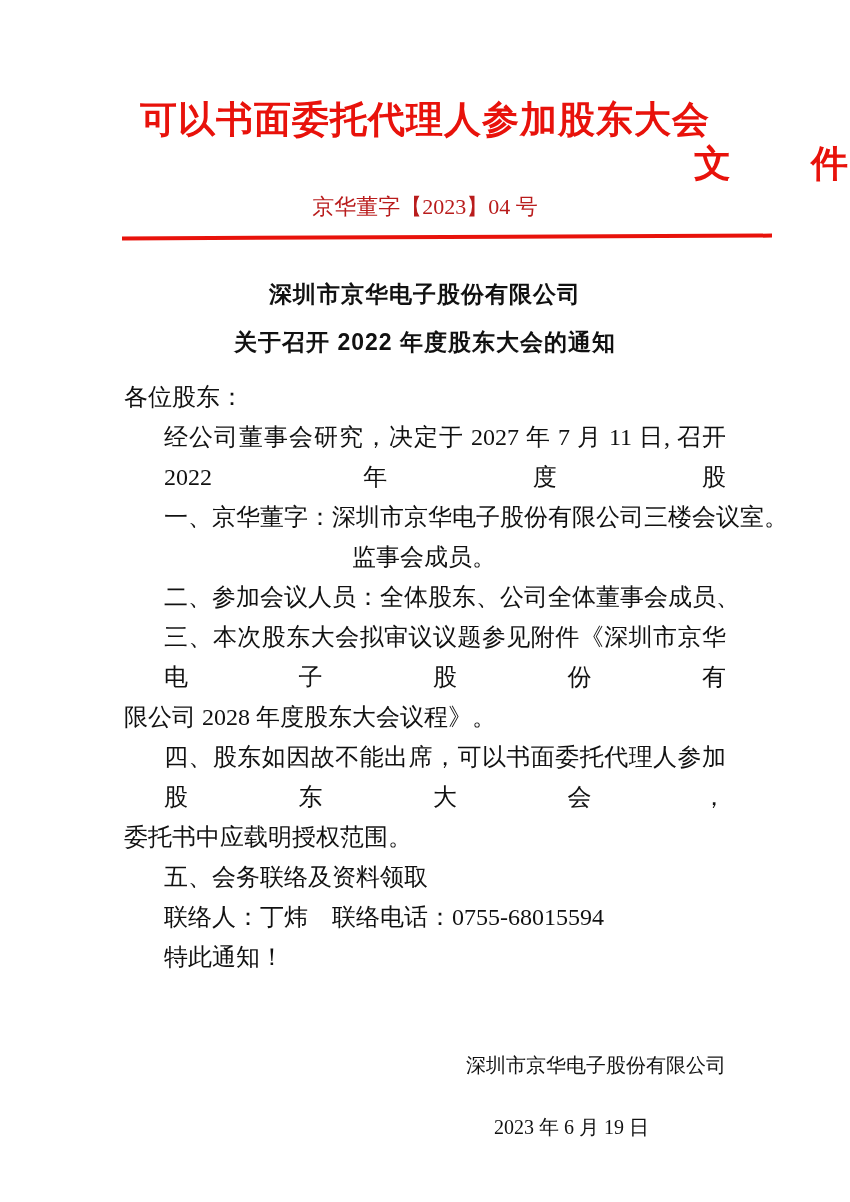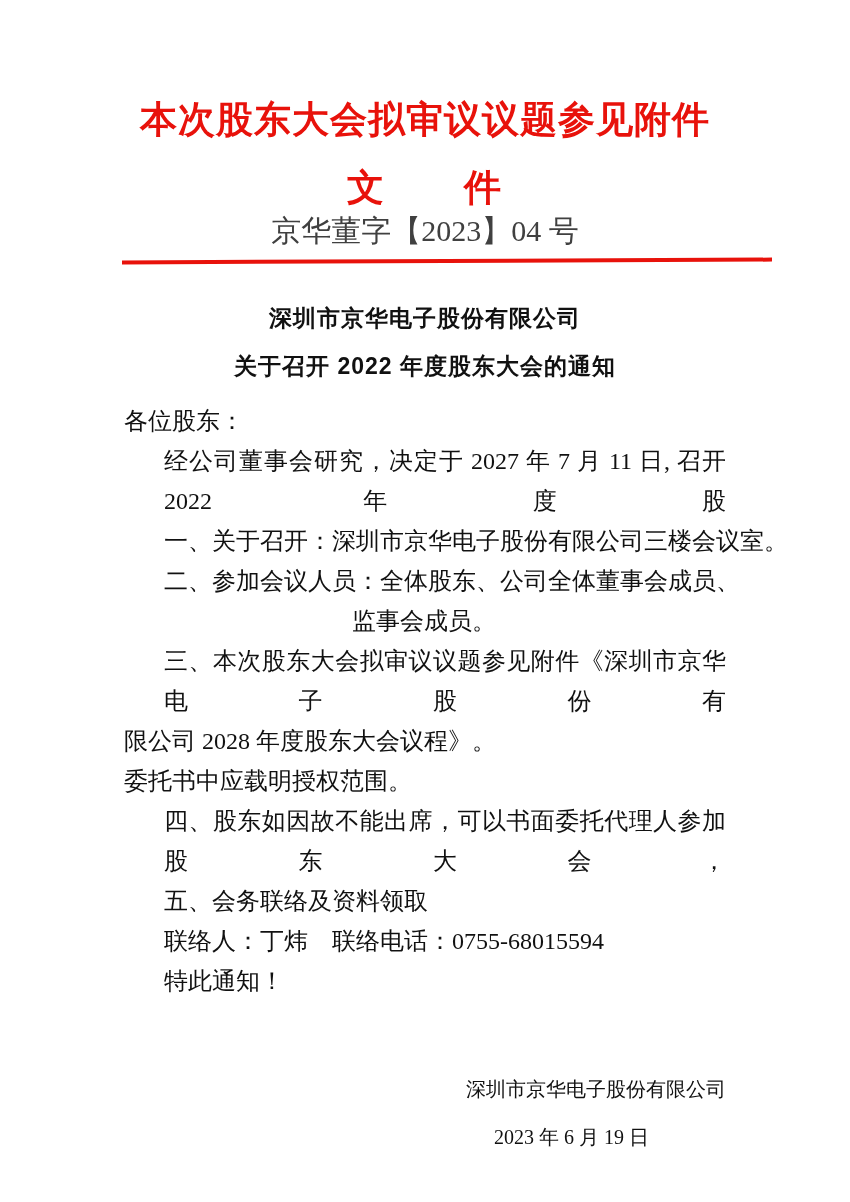--- a/index.html
+++ b/index.html
@@ -22,29 +22,30 @@
   .red-title {
     text-align: center;
     color: #e8120b;
     font-family: "Liberation Sans", "DejaVu Sans", sans-serif;
     font-weight: bold;
     font-size: 37px;
     line-height: 44px;
     letter-spacing: 1px;
   }
   .doc-word {
-    margin-top: 24px;
+    margin-top: 0;
     letter-spacing: 2px;
+    text-align: right;
   }
   .doc-number {
     margin-top: 6px;
     text-align: center;
-    font-size: 30px;
+    font-size: 22px;
     line-height: 30px;
-    color: #404040;
+    color: #b91c1c;
   }
   .red-rule {
     margin-top: 13px;
     margin-left: 122px;
     width: 650px;
     height: 4px;
     background: #e8120b;
     transform: rotate(-0.25deg);
   }
   
@@ -85,53 +86,53 @@
   
   .signature {
     margin: 72px 124px 0 124px;
     width: 602px;
     text-align: right;
     font-size: 20px;
     color: #111111;
   }
   .sig-company { line-height: 32px; }
   .sig-date {
-    margin-top: 16px;
+    margin-top: 30px;
     line-height: 32px;
     padding-right: 77px;
     text-align: right;
   }
 </style>
 </head>
 <body>
 
 <div class="page">
 
   <header>
-    <div class="red-title">本次股东大会拟审议议题参见附件</div>
+    <div class="red-title">可以书面委托代理人参加股东大会</div>
     <div class="red-title doc-word">文　　件</div>
     <div class="doc-number">京华董字【2023】04 号</div>
     <div class="red-rule"></div>
   </header>
 
   <section class="title-block">
     <div class="title-company">深圳市京华电子股份有限公司</div>
     <div class="title-subject">关于召开 2022 年度股东大会的通知</div>
   </section>
 
   <section class="body-block">
     <div class="line">各位股东：</div>
     <div class="line ind2 fill">经公司董事会研究，决定于 2027 年 7 月 11 日, 召开 2022 年度股</div>
-    <div class="line ind2">一、关于召开：深圳市京华电子股份有限公司三楼会议室。</div>
+    <div class="line ind2">一、京华董字：深圳市京华电子股份有限公司三楼会议室。</div>
+    <div class="line ind-deep">监事会成员。</div>
     <div class="line ind2">二、参加会议人员：全体股东、公司全体董事会成员、</div>
-    <div class="line ind-deep">监事会成员。</div>
     <div class="line ind2 fill">三、本次股东大会拟审议议题参见附件《深圳市京华电子股份有</div>
     <div class="line">限公司 2028 年度股东大会议程》。</div>
+    <div class="line ind2 fill">四、股东如因故不能出席，可以书面委托代理人参加股东大会，</div>
     <div class="line">委托书中应载明授权范围。</div>
-    <div class="line ind2 fill">四、股东如因故不能出席，可以书面委托代理人参加股东大会，</div>
     <div class="line ind2">五、会务联络及资料领取</div>
     <div class="line ind2">联络人：丁炜　联络电话：0755-68015594</div>
     <div class="line ind2">特此通知！</div>
   </section>
 
   <section class="signature">
     <div class="sig-company">深圳市京华电子股份有限公司</div>
     <div class="sig-date">2023 年 6 月 19 日</div>
   </section>
 

